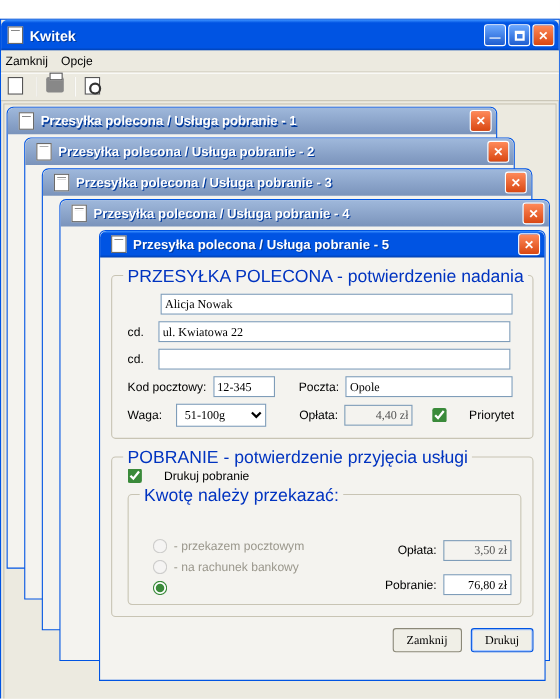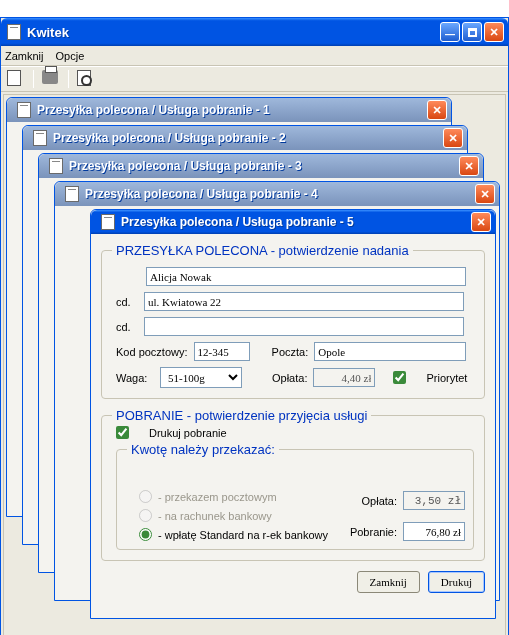--- a/index.html
+++ b/index.html
@@ -127,21 +127,21 @@
     padding: 10px 10px 10px 14px;
     position: relative;
     margin-top: 10px;
   }
   .groupbox .legend {
     position: absolute;
     top: -8px; left: 10px;
     background: #f4f3ef;
     padding: 0 4px;
     color: #0033c0;
-    font-size: 13px;
+    font-size: 16px;
   }
   .legend .addon { color: #0033c0; font-weight: normal; }
   .label { color: #000; }
   .label-u { text-decoration: underline; }
   .row { display: flex; align-items: center; gap: 6px; margin-top: 6px; }
   input[type="text"], select {
     font: 11px Tahoma;
     height: 19px;
     padding: 1px 3px;
     border: 1px solid #7f9db9;
@@ -335,28 +335,27 @@
                 <label class="radio-row disabled">
                   <input type="radio" name="tr" disabled="" style="">
                   <span>- przekazem pocztowym</span>
                 </label>
                 <label class="radio-row disabled">
                   <input type="radio" name="tr" disabled="" style="">
                   <span>- na rachunek bankowy</span>
                 </label>
                 <label class="radio-row">
                   <input type="radio" name="tr" checked="" style="">
-                  <span>- wpłatę Standard na r-ek bankowy</span>
                 </label>
               </div>
             </div>
             <div style="display:flex; flex-direction:column; justify-content:flex-end; gap:6px;">
               <div class="row" style="justify-content:flex-end;">
                 <span class="label">Opłata:</span>
-                <input type="text" readonly="" style="width: 62px; font-family: Liberation Mono, monospace;" value="3,50 zł">
+                <input type="text" readonly="" style="width: 62px;" value="3,50 zł">
               </div>
               <div class="row" style="justify-content:flex-end;">
                 <span class="label">Pobranie:</span>
                 <input type="text" style="width: 62px; text-align: right;" value="76,80 zł">
               </div>
             </div>
           </div>
         </div>
 
         <div class="row" style="justify-content:flex-end; margin-top:10px; gap:8px;">

